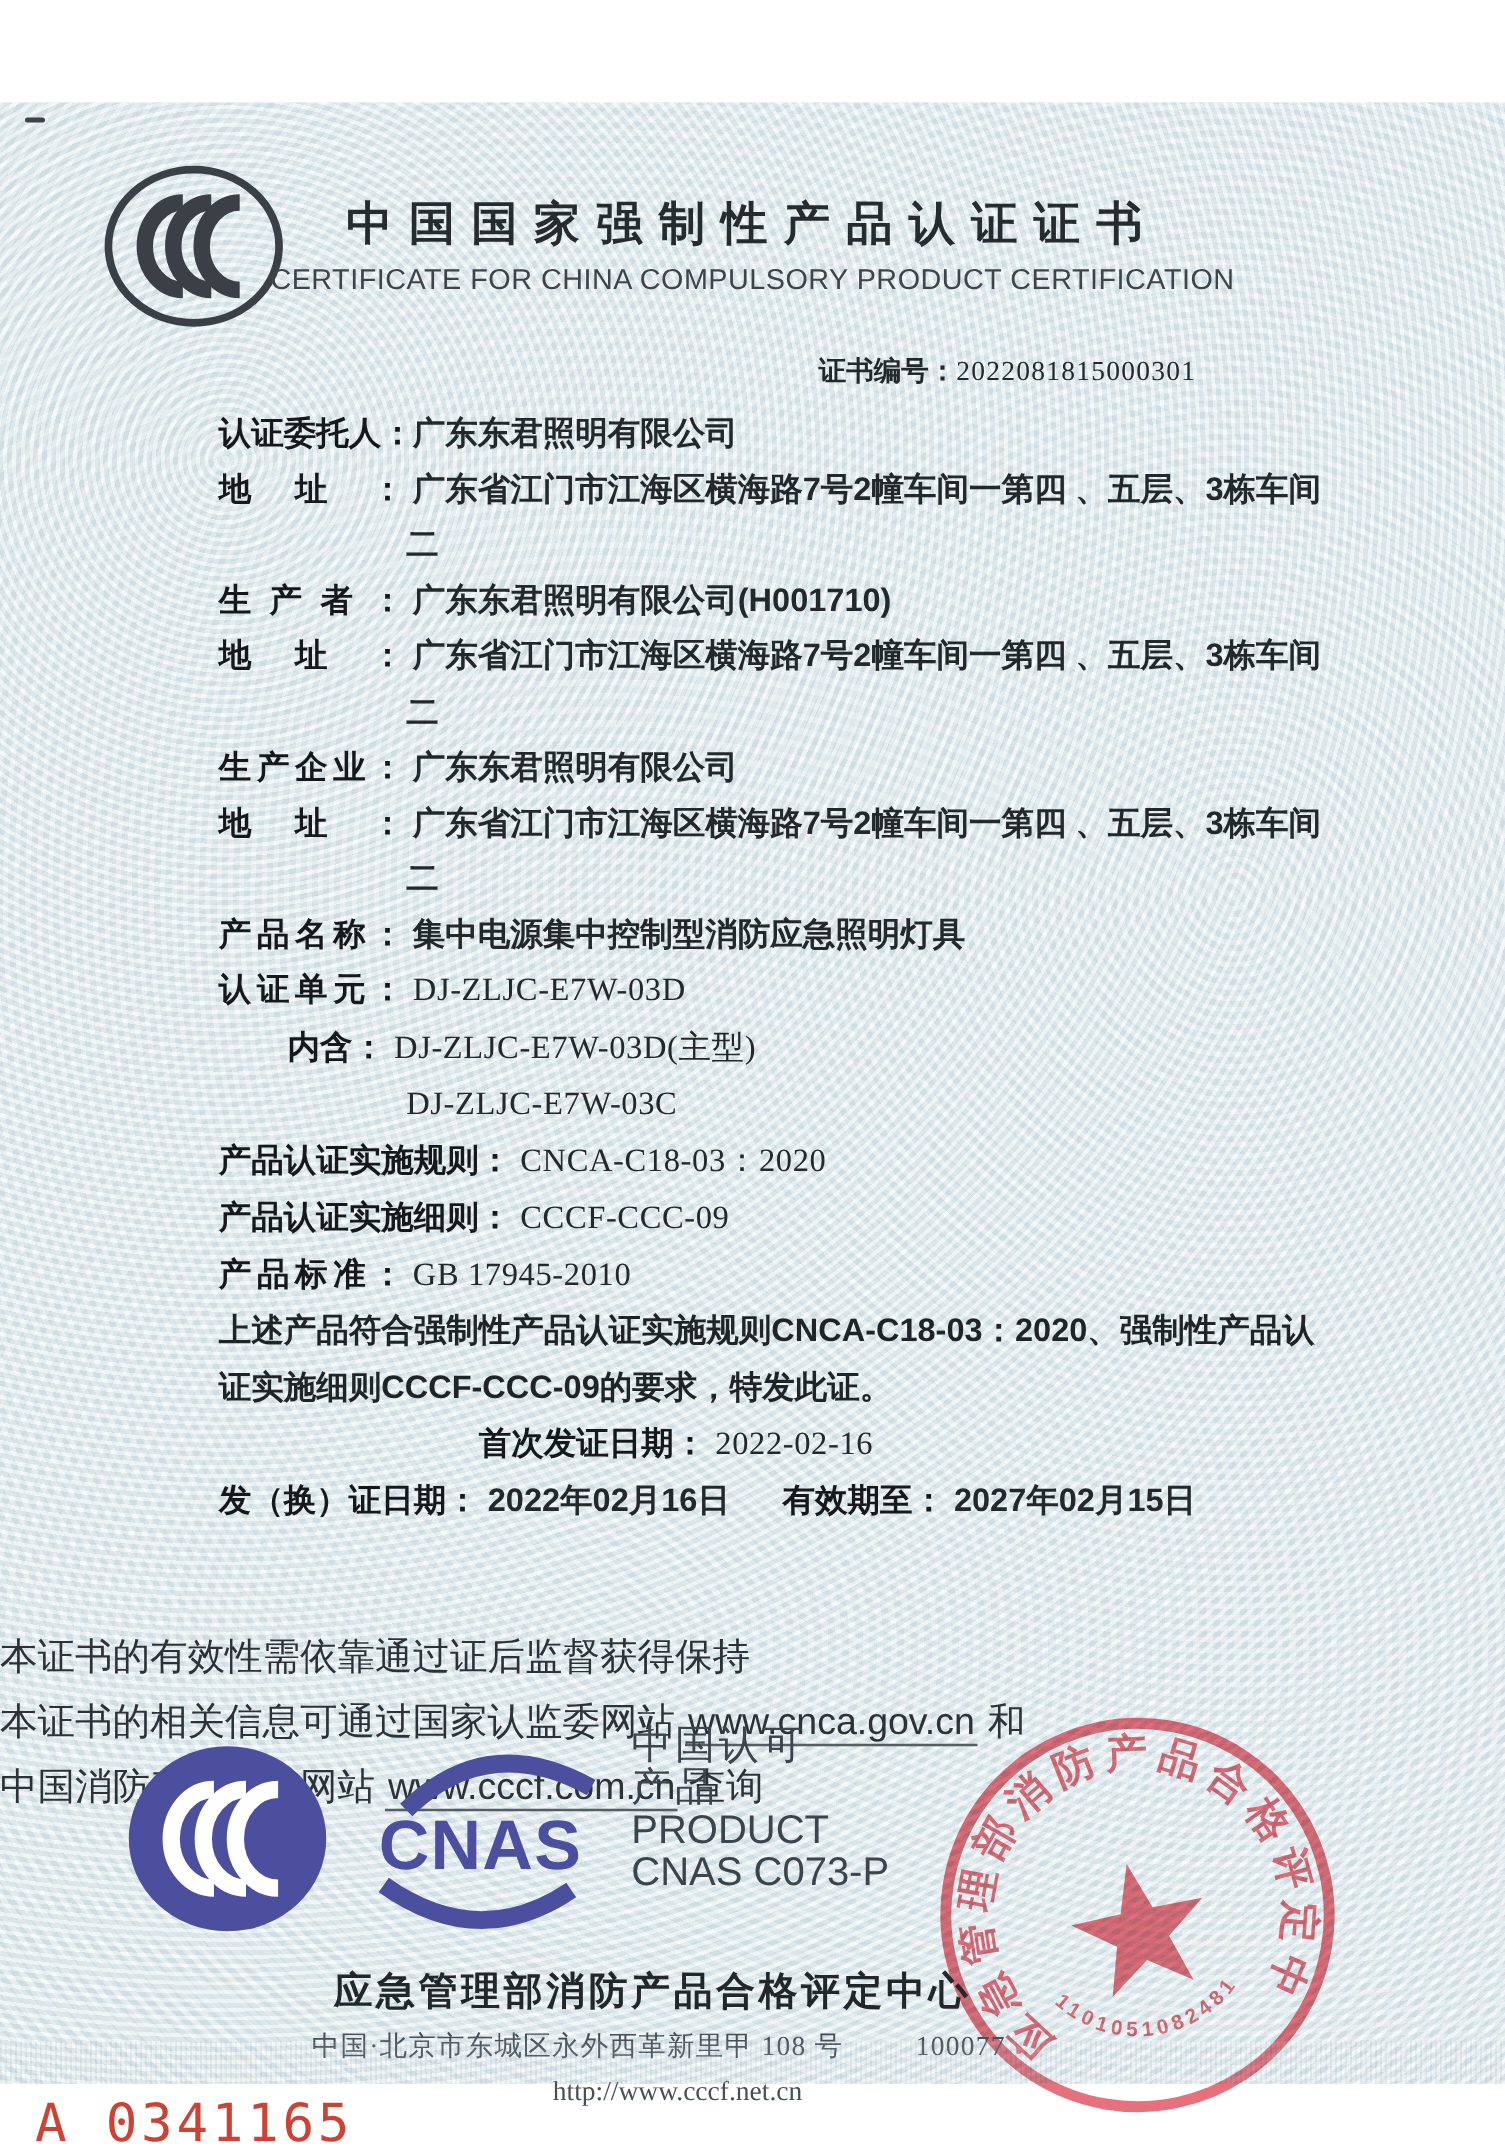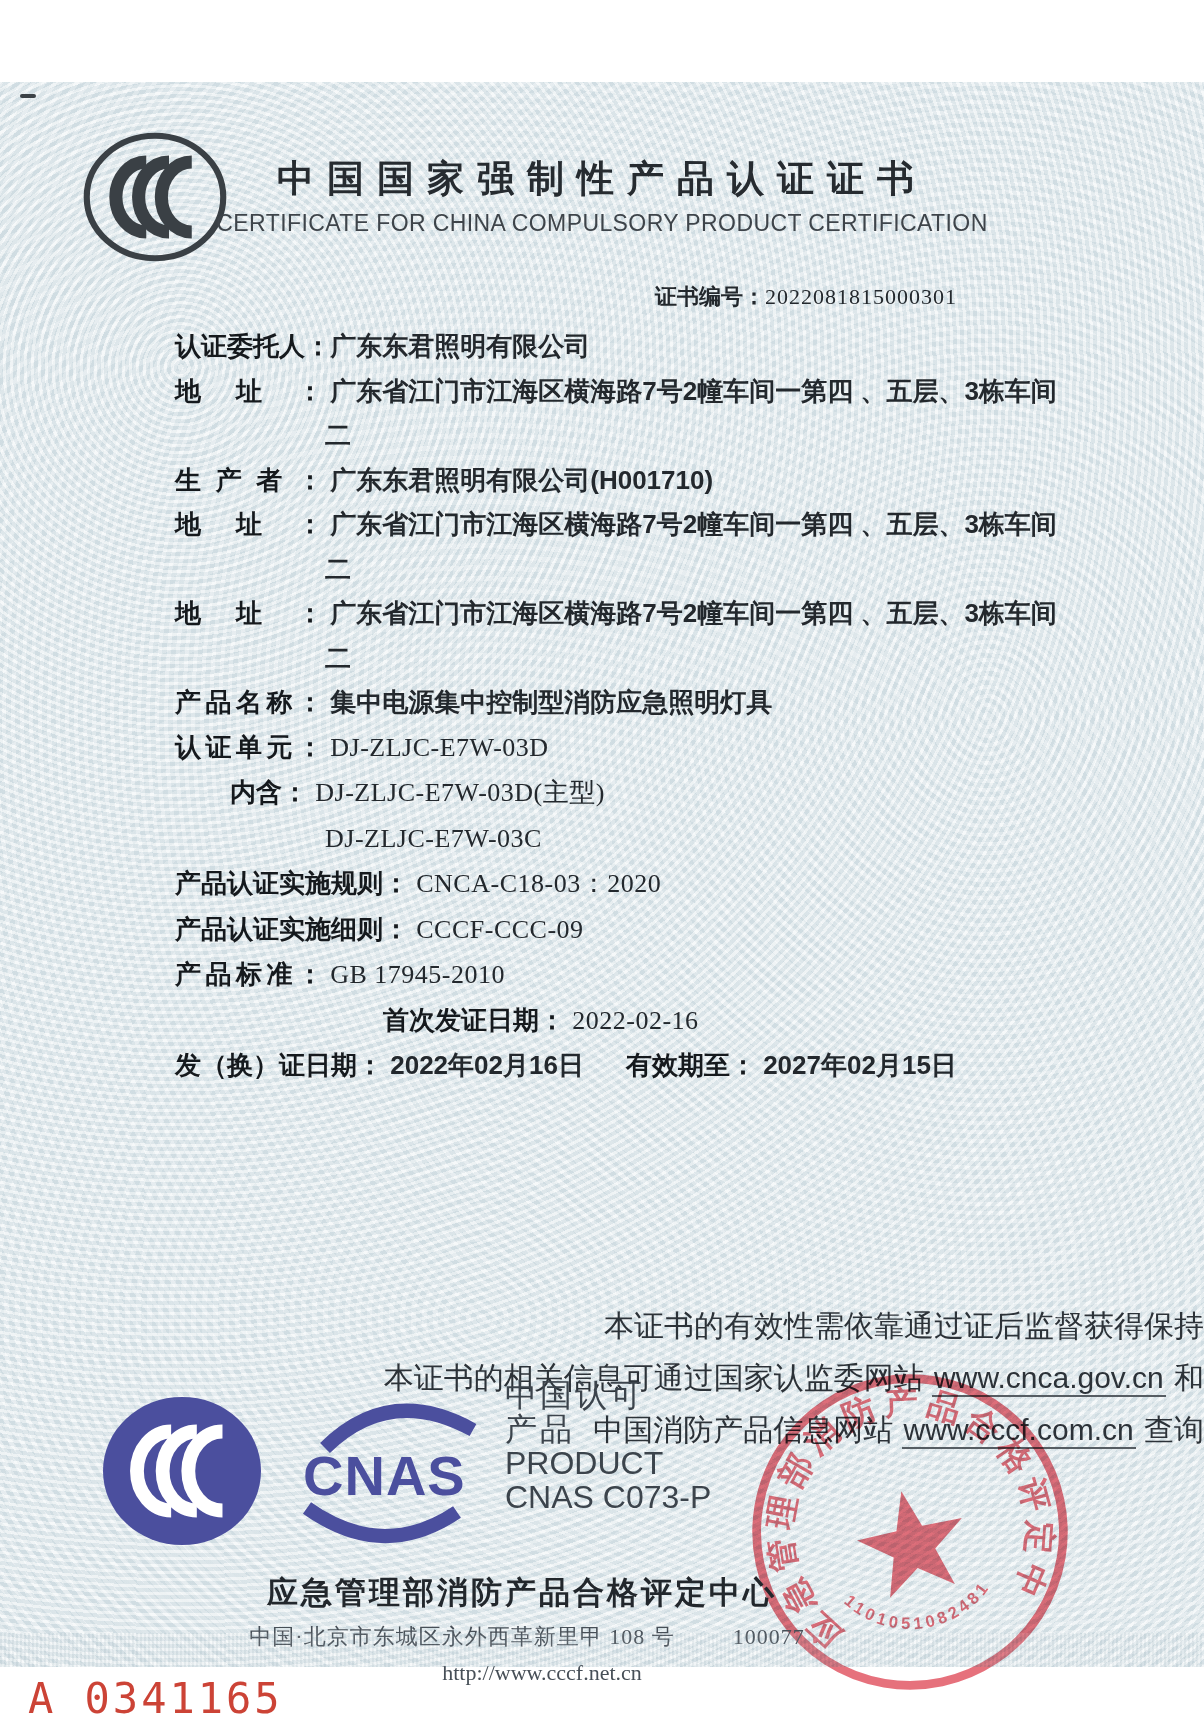--- a/index.html
+++ b/index.html
@@ -45,21 +45,21 @@
   .row .val{ font-weight:600; color:#23282d; }
   .row .val.latin{ font-family:"Liberation Serif","DejaVu Serif",serif; font-weight:500; letter-spacing:.5px; }
   .row.cont{ padding-left:150px; }
   .row.cont2{ padding-left:150px; }
   .row.inner{ padding-left:55px; }
   .para{ white-space:normal; line-height:45px; font-weight:600; color:#1f2428; width:895px; }
   .row.first-issue{ padding-left:208px; }
   .row .gap{ display:inline-block; width:42px; }
 
   
-  .notes{ position:absolute; left:0; right:0; top:1218px; text-align:right;
+  .notes{ position:absolute; left:0; right:0; top:1218px; text-align:left;
     font-size:30px; color:#2c3238; }
   .notes .note-line{ line-height:52px; }
   .notes .url{ font-family:"Liberation Sans",sans-serif; border-bottom:2px solid #565d63;
     padding:0 2px 1px 2px; }
 
   
   .logo-ccc-bottom{ position:absolute; left:98px; top:1310px; }
   .logo-cnas{ position:absolute; left:295px; top:1318px; }
   .accred{ position:absolute; left:505px; top:1296px; font-size:32px; line-height:34px; color:#3c444c; }
   .accred .cn{ letter-spacing:3px; }
@@ -118,20 +118,23 @@
       <div class="row">
         <span class="lbl j">生产者：</span> <span class="val">广东东君照明有限公司(H001710)</span>
       </div>
       <div class="row">
         <span class="lbl j">地址：</span> <span class="val">广东省江门市江海区横海路7号2幢车间一第四 、五层、3栋车间</span>
       </div>
       <div class="row cont">
         <span class="val">二</span>
       </div>
       <div class="row">
+        <span class="lbl j">生产企业：</span> <span class="val">广东东君照明有限公司</span>
+      </div>
+      <div class="row">
         <span class="lbl j">地址：</span> <span class="val">广东省江门市江海区横海路7号2幢车间一第四 、五层、3栋车间</span>
       </div>
       <div class="row cont">
         <span class="val">二</span>
       </div>
       <div class="row">
         <span class="lbl j">产品名称：</span> <span class="val">集中电源集中控制型消防应急照明灯具</span>
       </div>
       <div class="row">
         <span class="lbl j">认证单元：</span> <span class="val latin">DJ-ZLJC-E7W-03D</span>
@@ -144,20 +147,21 @@
       </div>
       <div class="row">
         <span class="lbl">产品认证实施规则：</span> <span class="val latin">CNCA-C18-03：2020</span>
       </div>
       <div class="row">
         <span class="lbl">产品认证实施细则：</span> <span class="val latin">CCCF-CCC-09</span>
       </div>
       <div class="row">
         <span class="lbl j">产品标准：</span> <span class="val latin">GB 17945-2010</span>
       </div>
+      <div class="para">上述产品符合强制性产品认证实施规则CNCA-C18-03：2020、强制性产品认证实施细则CCCF-CCC-09的要求，特发此证。</div>
       <div class="row first-issue">
         <span class="lbl">首次发证日期：</span> <span class="val latin">2022-02-16</span>
       </div>
       <div class="row">
         <span class="lbl">发（换）证日期：</span> <span class="val">2022年02月16日</span><span class="gap"></span><span class="lbl">有效期至：</span> <span class="val">2027年02月15日</span>
       </div>
     </div>
 
     <div class="notes">
       <div class="note-line">本证书的有效性需依靠通过证后监督获得保持</div>

